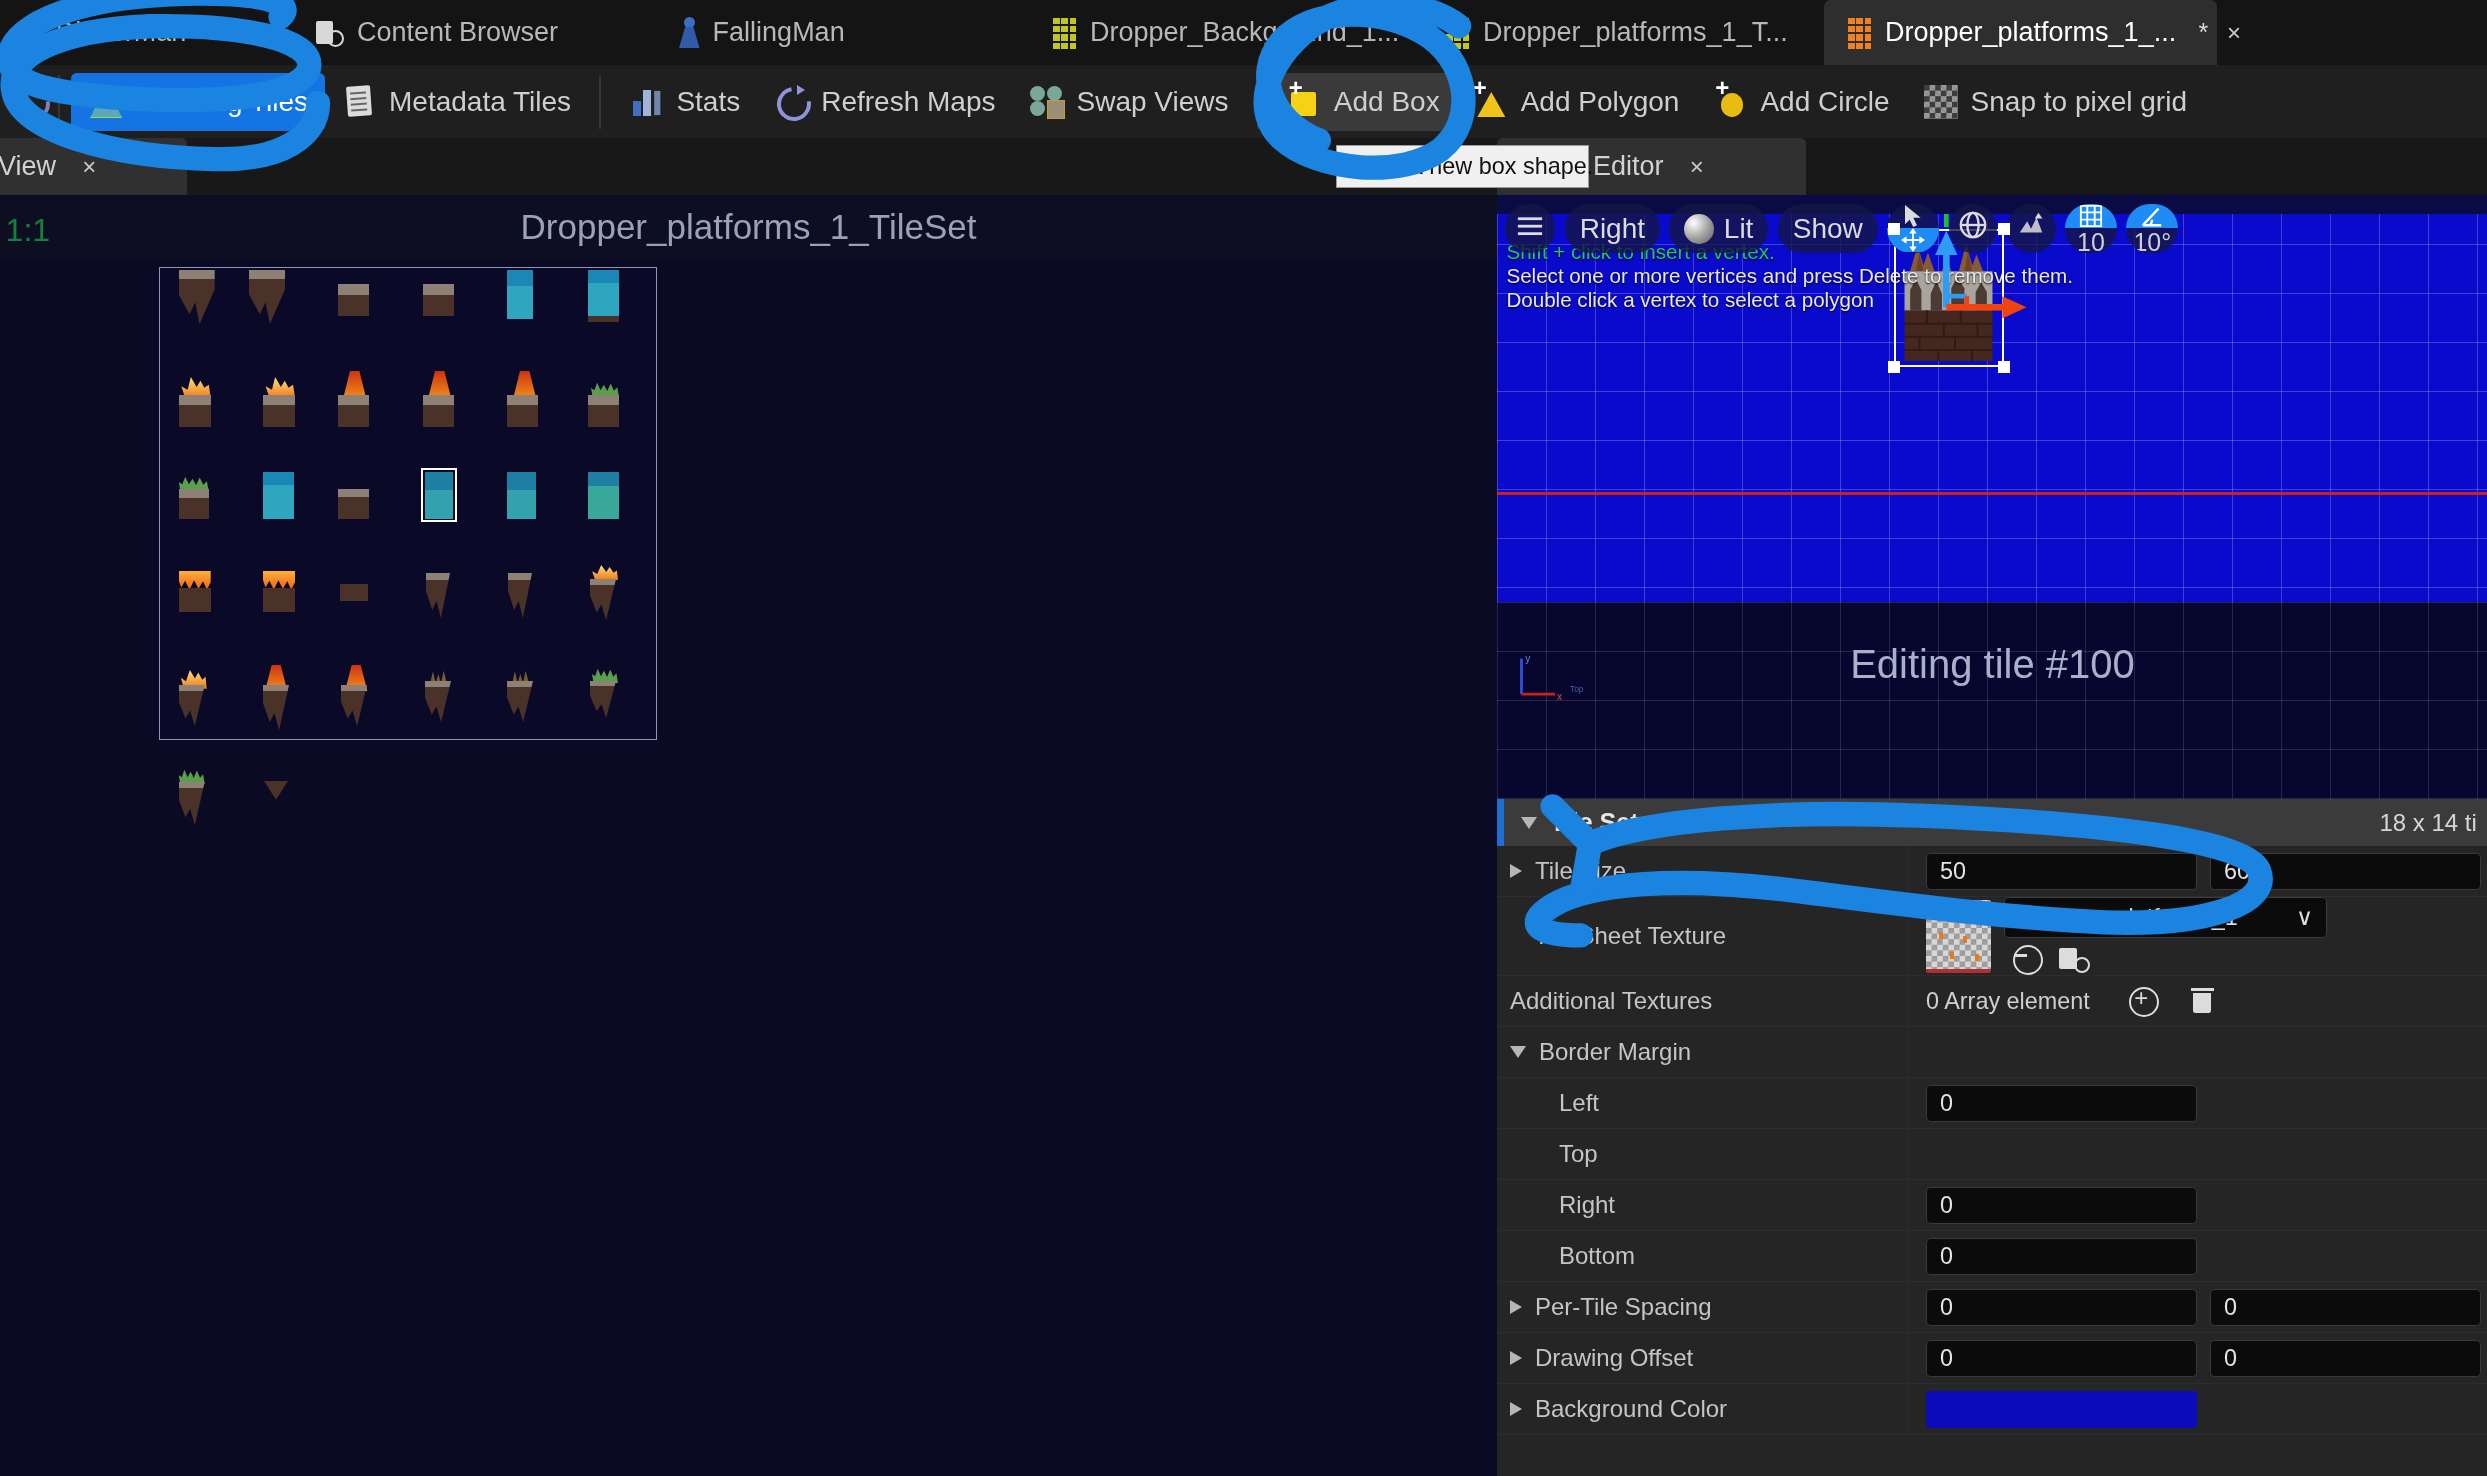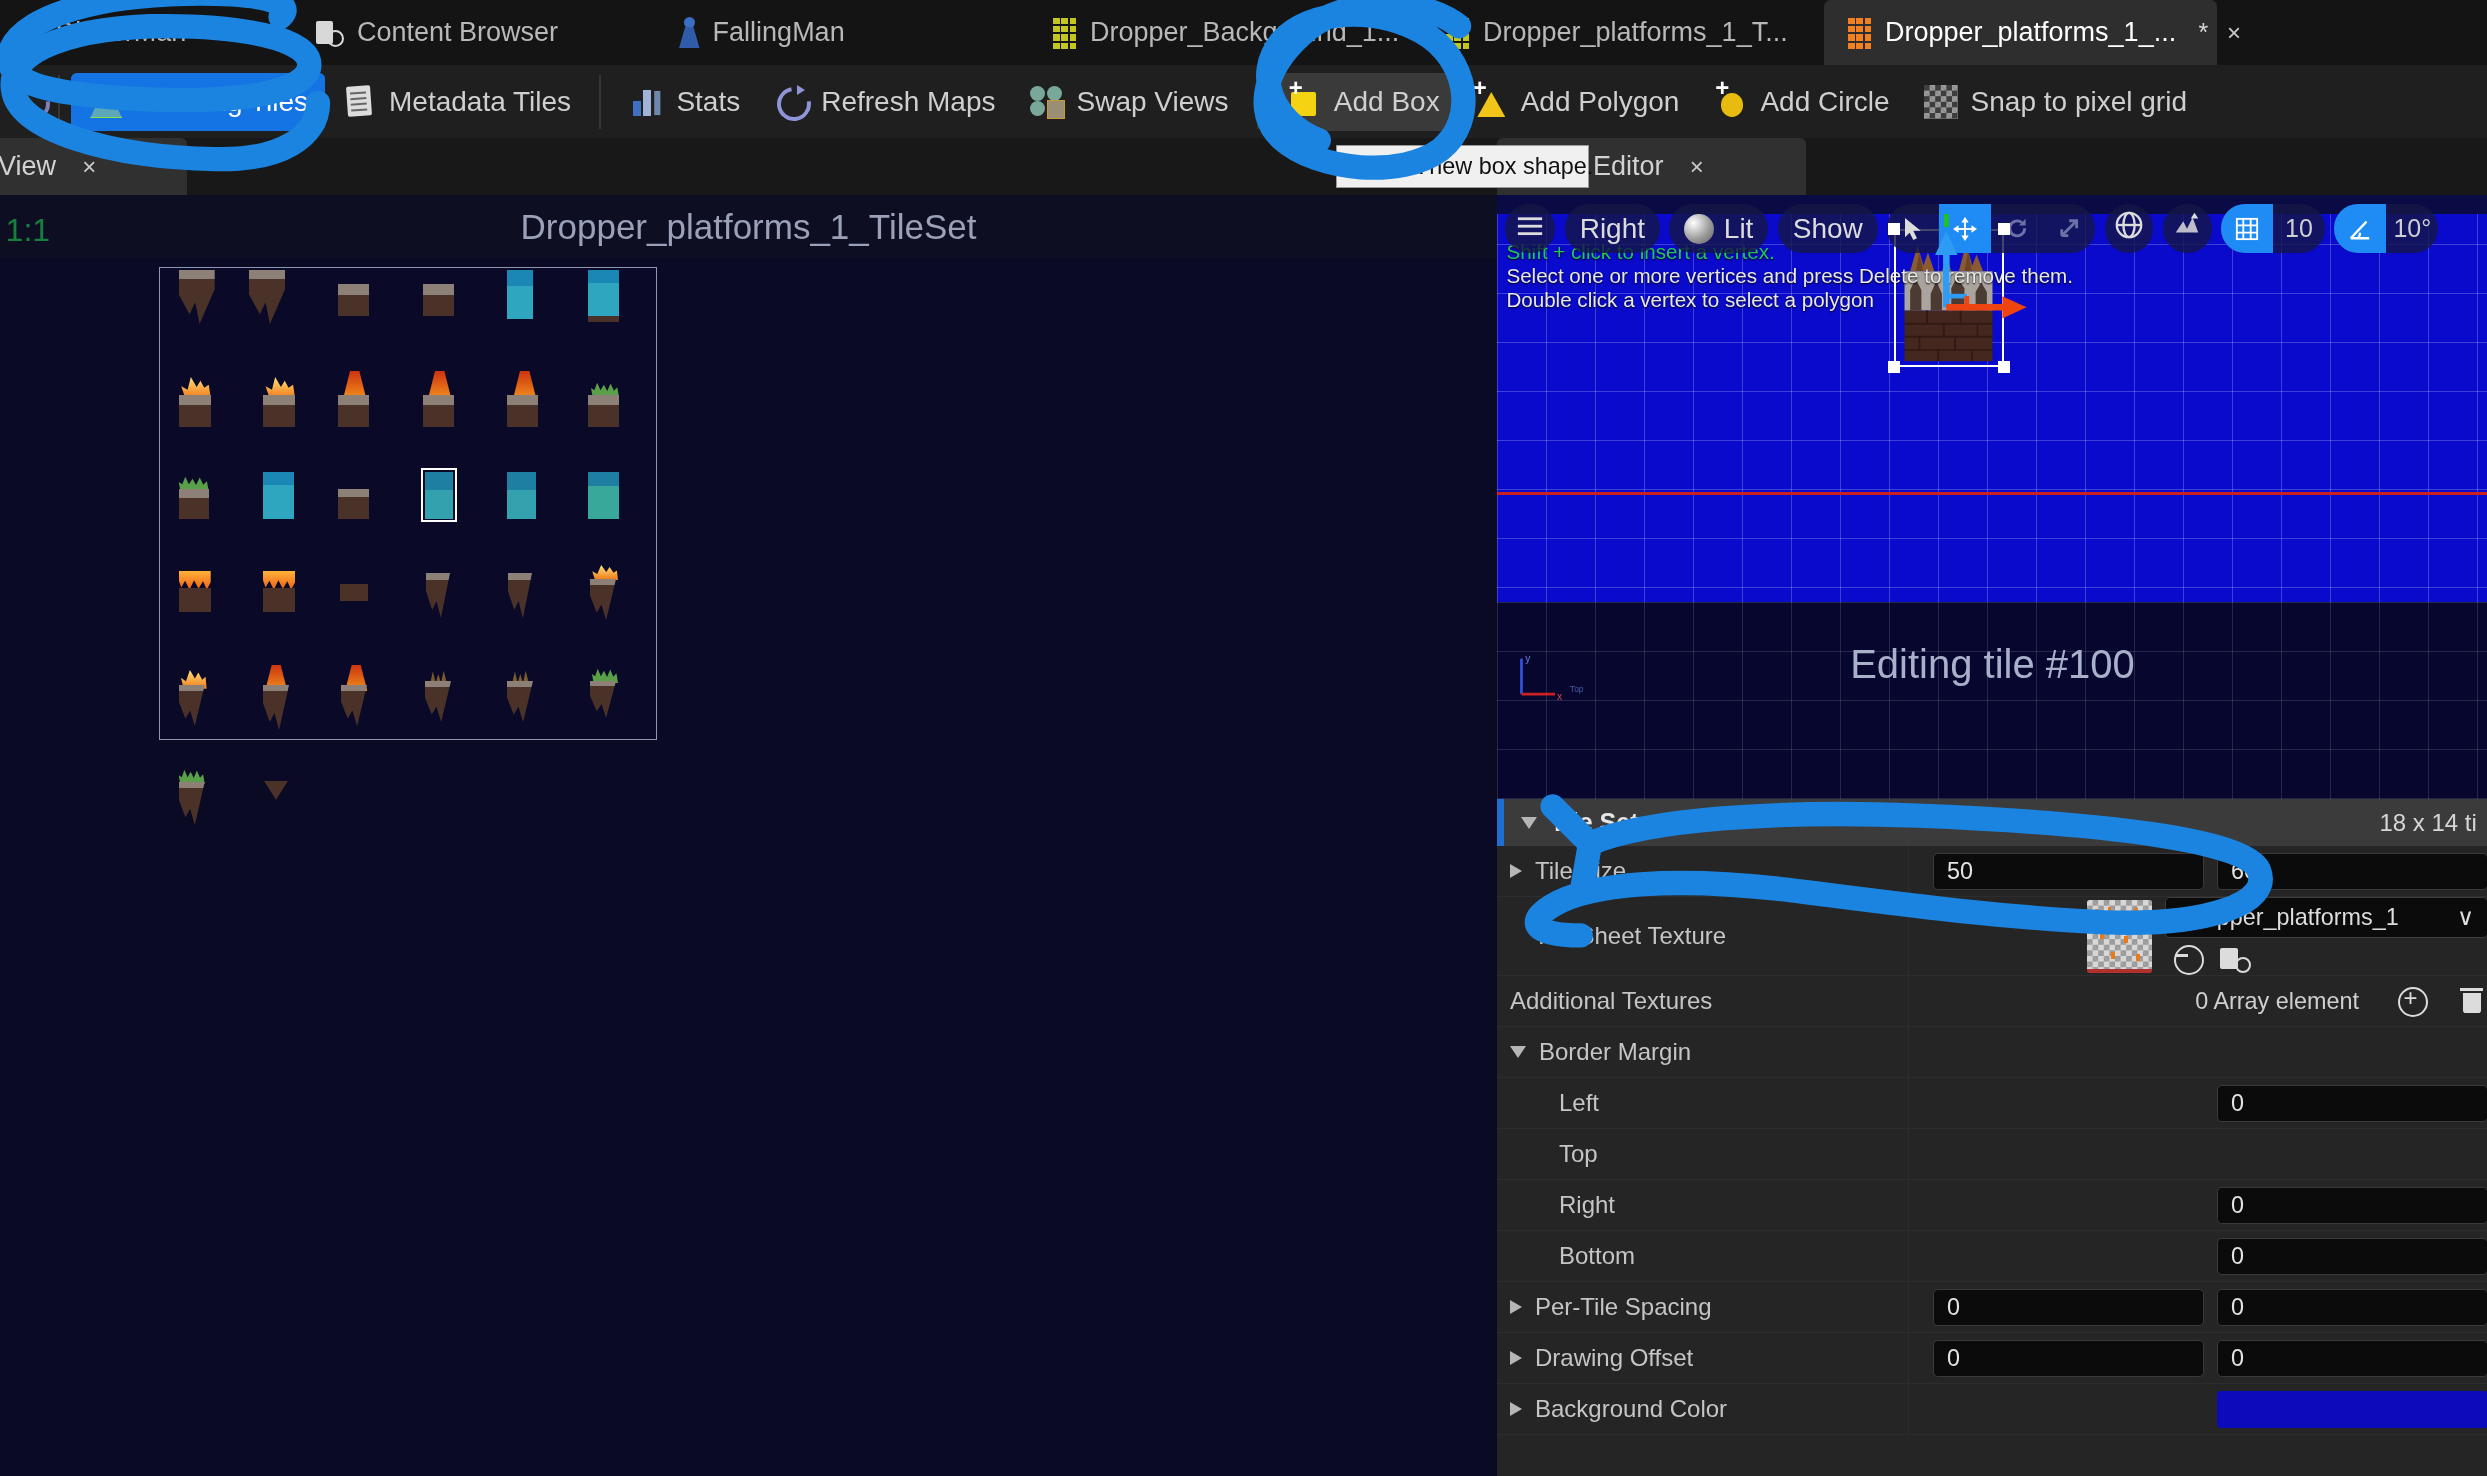--- a/index.html
+++ b/index.html
@@ -164,21 +164,21 @@
     background-image:
       linear-gradient(to right, rgba(255,255,255,.13) 0.9px, transparent 0.9px),
       linear-gradient(to bottom, rgba(255,255,255,.13) 0.9px, transparent 0.9px);
     background-size: 49px 49px; }
   .vp-toolbar { position: absolute; left: 0; top: 7.5px; width: 100%; height: 52px;
     display: flex; align-items: center; gap: 9.4px; padding-left: 7.5px; z-index: 6; }
   .vpb { height: 49px; border-radius: 24px; background: rgba(20,22,70,.80);
     display: flex; align-items: center; gap: 9.4px; padding: 0 15px; color: #dcdcdc; font-size: 28px; }
   .vpb.tight { padding: 0 9.4px; }
   .vp-seg { display:flex; height:49px; border-radius:24px; overflow:hidden;
-    background: rgba(20,22,70,.80); align-items: center; }
+    background: rgba(20,22,70,.80); align-items: center; flex-direction: column; }
   .vp-seg > div { width: 52px; height: 49px; display:flex; align-items:center; justify-content:center;
     color:#cfcfcf; font-size:25px; }
   .vp-seg > div.on { background:#1f8bf5; color:#fff; }
   .vp-seg > div.dim { color:#6b72a8; }
   .vp-num { padding: 0 15px; color:#e2e2e2; font-size:28px; display:flex;align-items:center;height:49px;}
   .vp-help { position: absolute; left: 9.4px; top: 45px; color: #e8e8e8; font-size: 20.6px;
     line-height: 24px; z-index: 5; text-shadow: 0 0.9px 1.9px #000; }
   .vp-help .dim { color: #22c55e; }
 
   .axisw { position:absolute; left: 17px; top: 458px; width: 112px; height: 84px; z-index:4; }
@@ -201,21 +201,21 @@
   .dt-header .count { position:absolute; right: 11.2px; font-weight: normal; color:#d6d6d6; font-size:24px; }
   .tri { width:0;height:0;border-left:12px solid #b6b6b6;border-top:7.5px solid transparent;
      border-bottom:7.5px solid transparent; margin-right:13px; flex:0 0 auto;}
   .tri.down { border-left:8.4px solid transparent;border-right:8.4px solid transparent;
      border-top:12px solid #b6b6b6; border-bottom:0; }
   .row { display:flex; height: 51px; align-items:center; border-bottom:0.9px solid #2d2d2d; }
   .row.tall { height: 79px; }
   .lbl { width: 412px; display:flex; align-items:center; color:#c5c5c5; font-size:24px;
     padding-left: 13px; height:100%; border-right:0.9px solid #2d2d2d; }
   .lbl.indent { padding-left: 62px; }
-  .val { flex:1; display:flex; align-items:center; gap:13px; padding-left: 17px; height:100%;justify-content:flex-end; }
+  .val { flex:1; display:flex; align-items:center; gap:13px; padding-left: 17px; height:100%; }
   .inp { height: 37px; background:#0b0b0b; border:0.9px solid #3a3a3a; border-radius:4.7px;
     color:#e4e4e4; font-size:23.4px; display:flex; align-items:center; padding-left:13px; }
   .inp.w1 { width: 271px; }
   .combo { width: 323px; height:41px; background:#0b0b0b; border:0.9px solid #3d3d3d; border-radius:4.7px;
     color:#ddd; font-size:23.4px; display:flex; align-items:center; justify-content:space-between; padding:0 13px;}
   .thumb { width: 65px; height: 73px; border-radius:2.8px;
     background-image:
       linear-gradient(45deg,#9a9a9a 25%,transparent 25%,transparent 75%,#9a9a9a 75%),
       linear-gradient(45deg,#9a9a9a 25%,transparent 25%,transparent 75%,#9a9a9a 75%);
     background-size:11.2px 11.2px; background-position:0 0,5.6px 5.6px; background-color:#d7d7d7;

